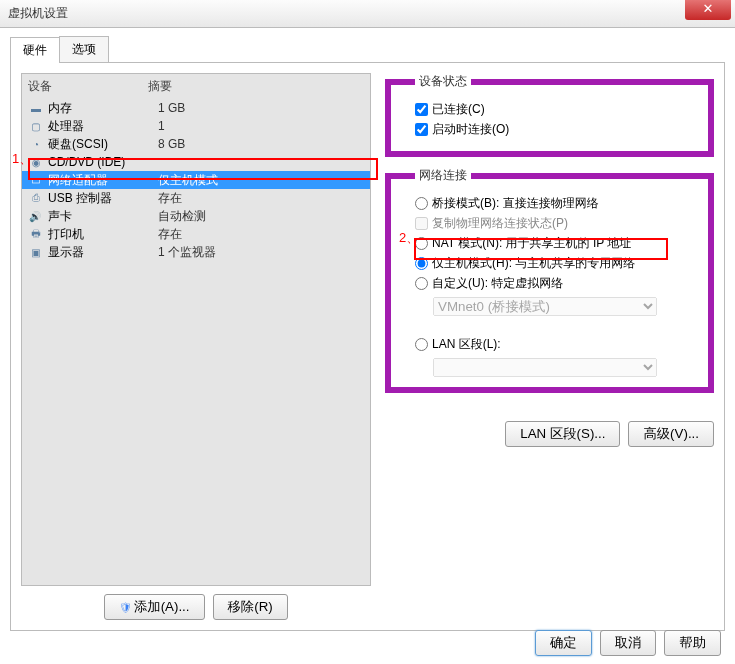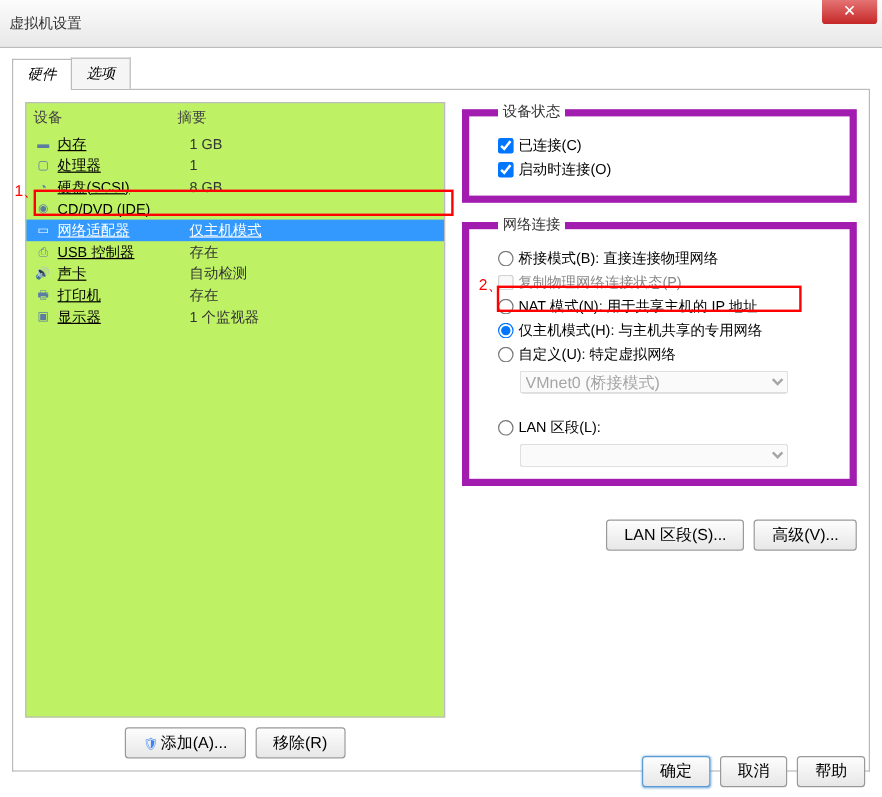--- a/index.html
+++ b/index.html
@@ -1,35 +1,35 @@
 <!DOCTYPE html>
 <html><head>
 <meta charset="utf-8">
 <style>
 * { box-sizing: border-box; margin: 0; padding: 0; }
 body { font-family: "Microsoft YaHei", "SimSun", sans-serif; font-size: 12px; background: #fff; width: 735px; height: 664px; position: relative; }
-.titlebar { height: 40px; background: linear-gradient(#fcfcfc, #e8e8e8); border-bottom: 1px solid #bbb; display: flex; align-items: center; padding-left: 8px; position: relative; }
+.titlebar { height: 28px; background: linear-gradient(#fcfcfc, #e8e8e8); border-bottom: 1px solid #bbb; display: flex; align-items: center; padding-left: 8px; position: relative; }
 .titlebar .title { color: #333; }
 .close-btn { position: absolute; right: 4px; top: 0; width: 46px; height: 20px; background: linear-gradient(#e57373,#c62828); color: #fff; text-align: center; line-height: 18px; border-radius: 0 0 3px 3px; font-size: 13px; }
 .content { padding: 8px 10px 10px 10px; }
 .tabs { display: flex; border-bottom: 1px solid #bbb; }
-.tab { padding: 4px 12px; border: 1px solid #bbb; border-bottom: none; background: #f5f5f5; margin-right: -1px; font-style: italic; }
+.tab { padding: 4px 12px; border: 1px solid #bbb; border-bottom: none; background: #f5f5f5; margin-right: -1px; }
 .tab.active { background: #fff; position: relative; top: 1px; }
 .panel { border: 1px solid #bbb; border-top: none; padding: 10px; display: flex; height: 568px; }
 .left { width: 350px; display: flex; flex-direction: column; }
-.devlist { border: 1px solid #bbb; flex: 1; background: #bef264; }
+.devlist { border: 1px solid #bbb; flex: 1; background: #e5e5e5; }
 .hdr { display: flex; padding: 4px 6px; font-weight: normal; color: #444; }
 .hdr .c1 { width: 120px; }
 .row { display: flex; align-items: center; padding: 2px 6px; height: 18px; }
 .row .icon { width: 16px; height: 14px; margin-right: 4px; display: inline-flex; align-items: center; justify-content: center; font-size: 10px; color: #5b7ea0; }
-.row .c1 { width: 110px; text-decoration: underline; }
+.row .c1 { width: 110px; }
 .row .c2 { color: #333; }
 .row.sel { background: #3399ff; color: #fff; }
 .row.sel .icon { color: #fff; }
-.row.sel .c2 { color: #fff; text-decoration: underline; }
+.row.sel .c2 { color: #fff; }
 .redbox1 { position: absolute; border: 2px solid red; pointer-events: none; }
 .btnrow { display: flex; justify-content: center; gap: 8px; margin-top: 8px; }
 .btn { border: 1px solid #999; background: linear-gradient(#fdfdfd,#e7e7e7); padding: 3px 14px; border-radius: 3px; cursor: pointer; }
 .btn .shield { color: #3b82f6; font-size: 10px; margin-right: 2px; }
 .right { flex: 1; padding-left: 14px; position: relative; }
 fieldset { border: 6px solid #a21caf; padding: 8px 10px 10px 24px; margin-bottom: 10px; }
 legend { padding: 0 4px; color: #333; }
 label.cb, label.rb { display: flex; align-items: center; margin: 3px 0; gap: 4px; }
 .indent { margin-left: 18px; color: #888; }
 select { width: 224px; margin-left: 18px; margin-top: 2px; }

